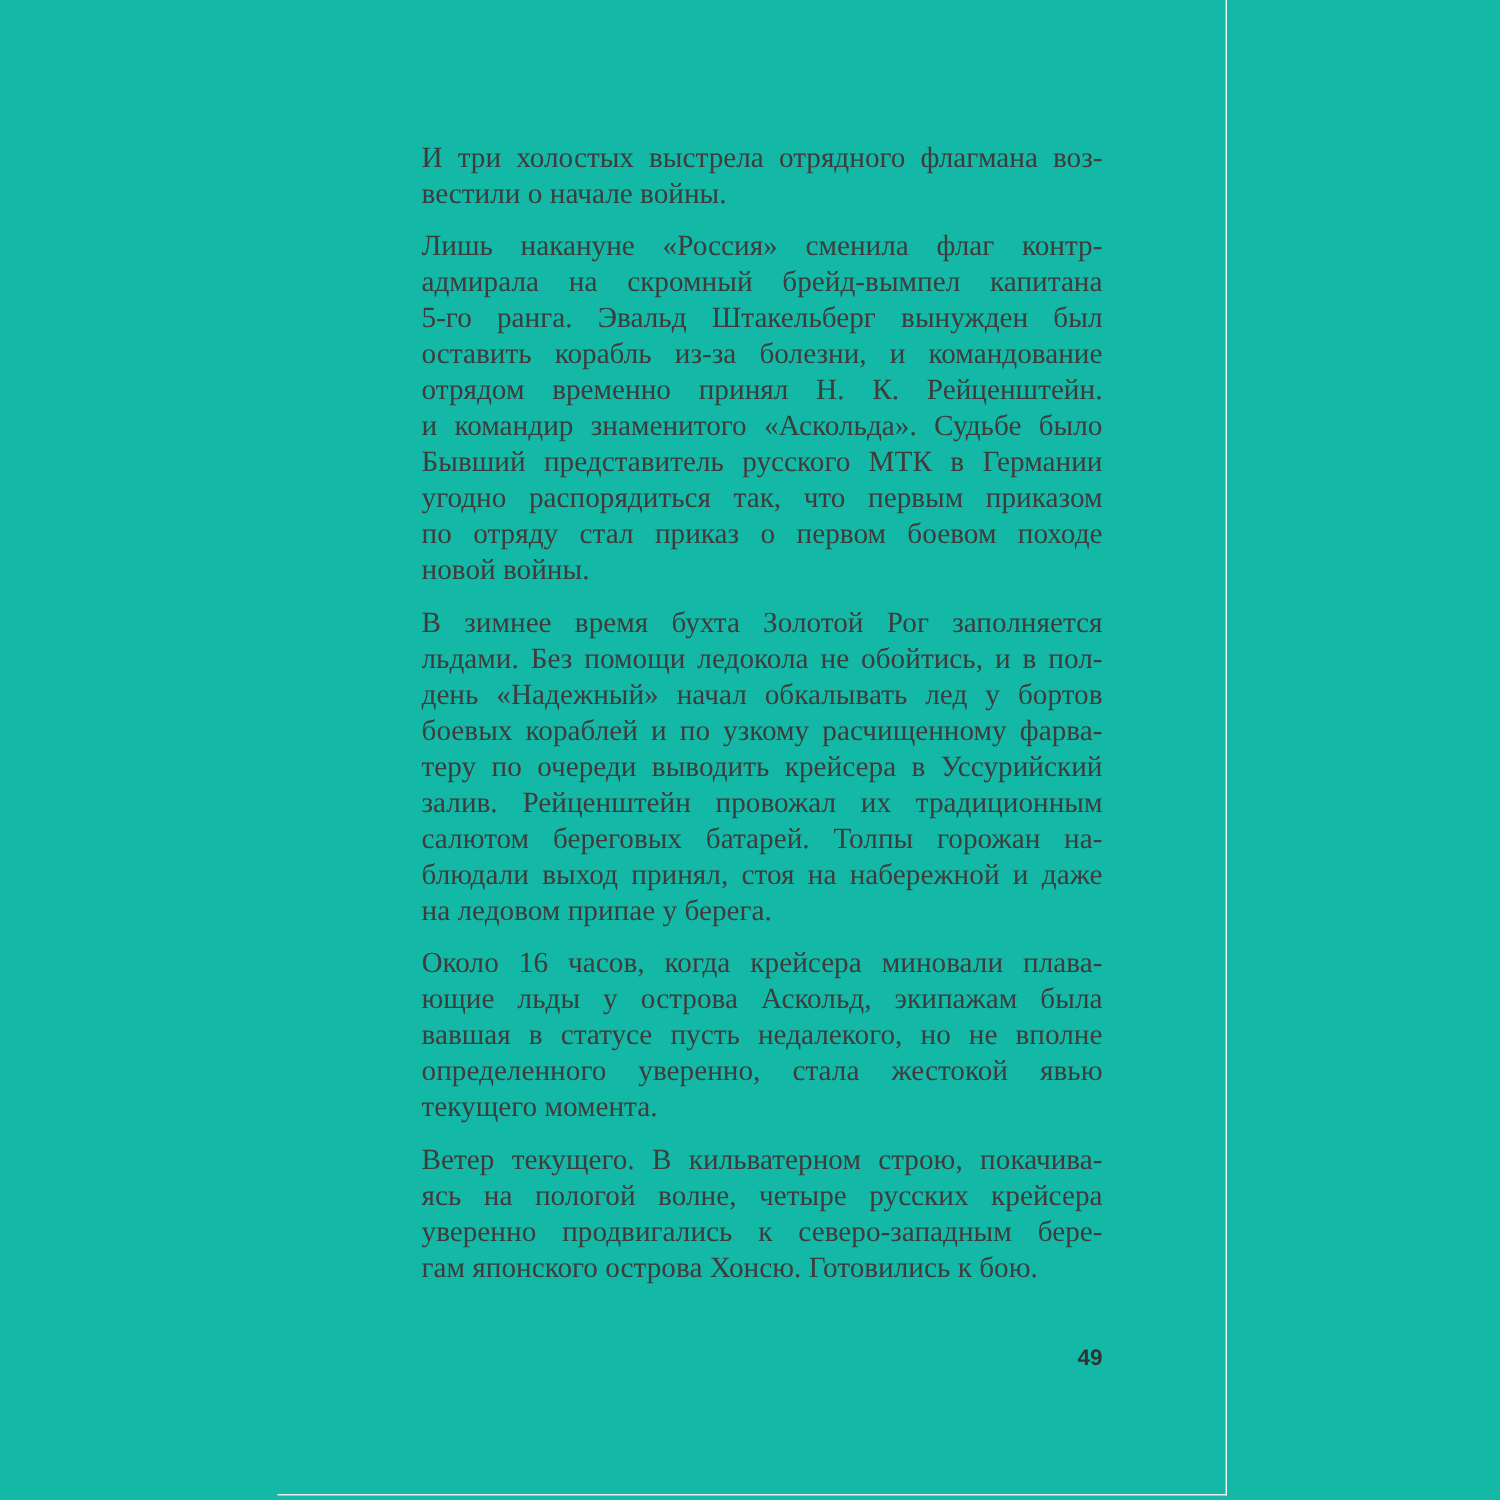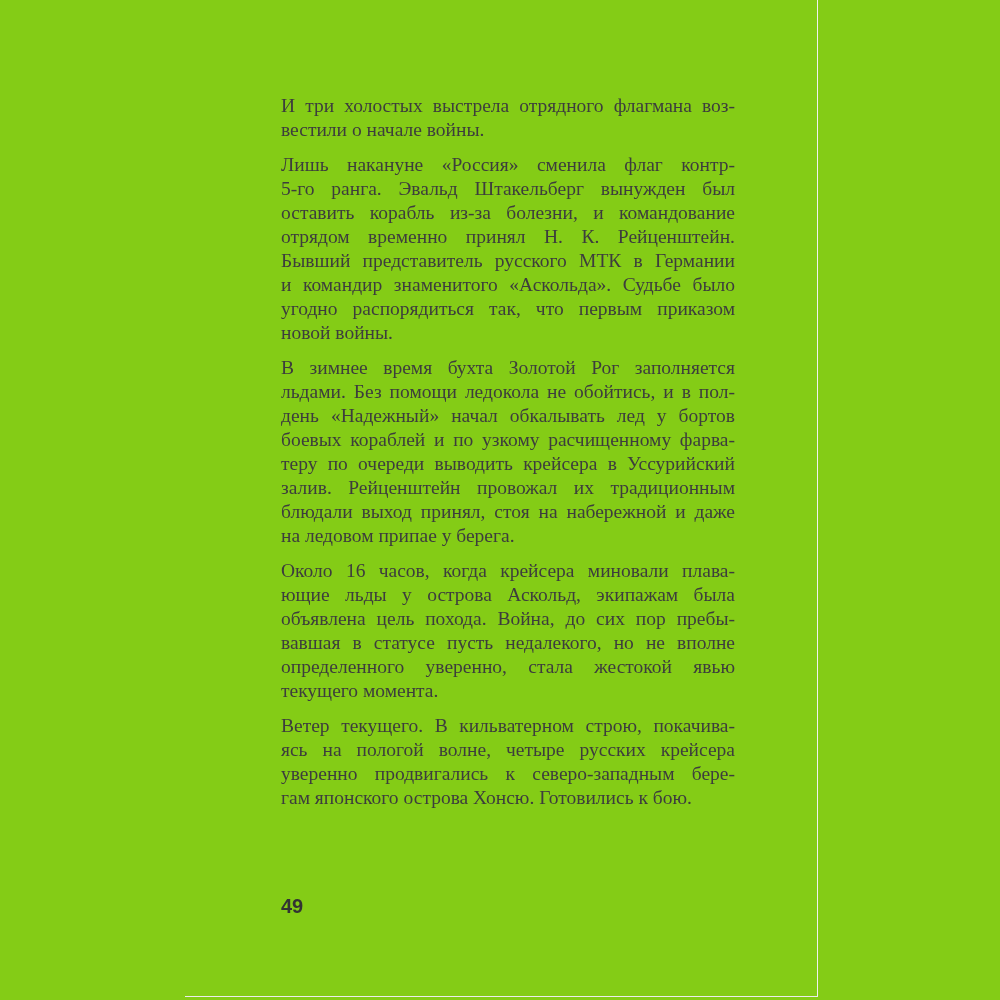--- a/index.html
+++ b/index.html
@@ -7,21 +7,21 @@
     padding: 0;
     width: 1000px;
     height: 1000px;
     background: #ffffff;
     overflow: hidden;
   }
   .book-page {
     position: relative;
     width: 1000px;
     height: 1000px;
-    background: #84cc16;
+    background: #14b8a6;
   }
   .text-column {
     position: absolute;
     left: 281px;
     top: 94px;
     width: 454px;
     font-family: "Liberation Serif", "DejaVu Serif", serif;
     font-size: 19.5px;
     line-height: 24px;
     color: #3d3d3d;
@@ -40,24 +40,24 @@
     height: 24px;
   }
   .line.last-line {
     text-align-last: left;
   }
   .page-number {
     position: absolute;
     left: 281px;
     top: 895px;
     width: 454px;
-    text-align: left;
+    text-align: right;
     font-family: "Liberation Sans", "DejaVu Sans", sans-serif;
     font-weight: 700;
-    font-size: 20px;
+    font-size: 15px;
     line-height: 22px;
     color: #333333;
   }
   .page-edge-v {
     position: absolute;
     left: 817px;
     top: 0;
     width: 1px;
     height: 997px;
     background: #f0f0f0;
@@ -75,42 +75,44 @@
 <body>
 
 <div class="book-page">
   <div class="text-column" id="text-column">
       <div class="paragraph">
         <div class="line">И три холостых выстрела отрядного флагмана воз-</div>
         <div class="line last-line">вестили о начале войны.</div>
       </div>
       <div class="paragraph">
         <div class="line">Лишь накануне «Россия» сменила флаг контр-</div>
+        <div class="line">адмирала на скромный брейд-вымпел капитана</div>
         <div class="line">5-го ранга. Эвальд Штакельберг вынужден был</div>
         <div class="line">оставить корабль из-за болезни, и командование</div>
         <div class="line">отрядом временно принял Н. К. Рейценштейн.</div>
+        <div class="line">и командир знаменитого «Аскольда». Судьбе было</div>
         <div class="line">Бывший представитель русского МТК в Германии</div>
-        <div class="line">и командир знаменитого «Аскольда». Судьбе было</div>
         <div class="line">угодно распорядиться так, что первым приказом</div>
+        <div class="line">по отряду стал приказ о первом боевом походе</div>
         <div class="line last-line">новой войны.</div>
       </div>
       <div class="paragraph">
         <div class="line">В зимнее время бухта Золотой Рог заполняется</div>
         <div class="line">льдами. Без помощи ледокола не обойтись, и в пол-</div>
         <div class="line">день «Надежный» начал обкалывать лед у бортов</div>
         <div class="line">боевых кораблей и по узкому расчищенному фарва-</div>
         <div class="line">теру по очереди выводить крейсера в Уссурийский</div>
         <div class="line">залив. Рейценштейн провожал их традиционным</div>
+        <div class="line">салютом береговых батарей. Толпы горожан на-</div>
         <div class="line">блюдали выход принял, стоя на набережной и даже</div>
         <div class="line last-line">на ледовом припае у берега.</div>
       </div>
       <div class="paragraph">
         <div class="line">Около 16 часов, когда крейсера миновали плава-</div>
         <div class="line">ющие льды у острова Аскольд, экипажам была</div>
-        <div class="line">объявлена цель похода. Война, до сих пор пребы-</div>
         <div class="line">вавшая в статусе пусть недалекого, но не вполне</div>
         <div class="line">определенного уверенно, стала жестокой явью</div>
         <div class="line last-line">текущего момента.</div>
       </div>
       <div class="paragraph">
         <div class="line">Ветер текущего. В кильватерном строю, покачива-</div>
         <div class="line">ясь на пологой волне, четыре русских крейсера</div>
         <div class="line">уверенно продвигались к северо-западным бере-</div>
         <div class="line last-line">гам японского острова Хонсю. Готовились к бою.</div>
       </div>

